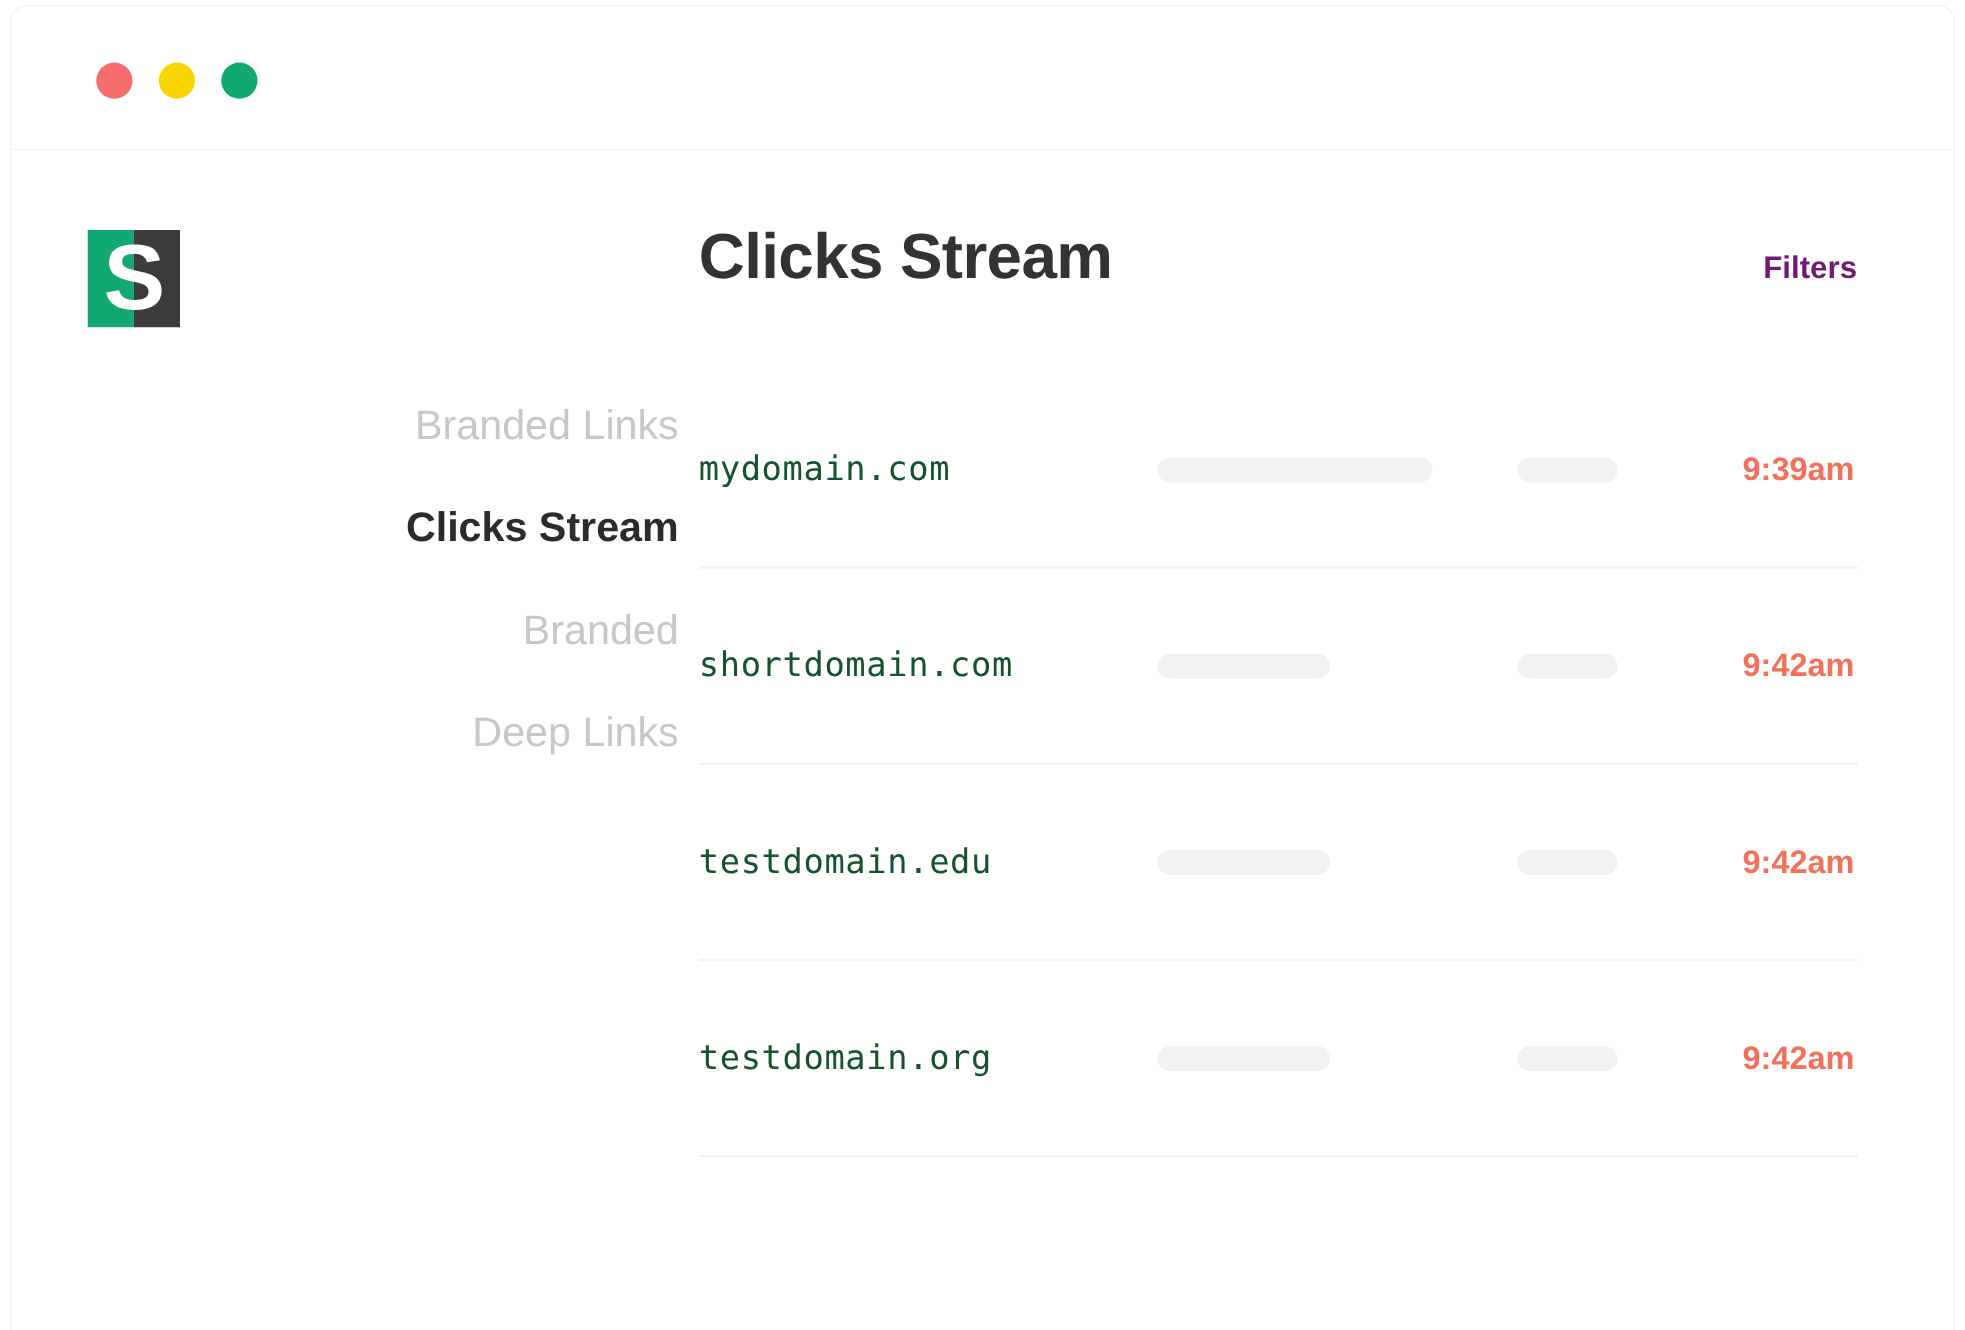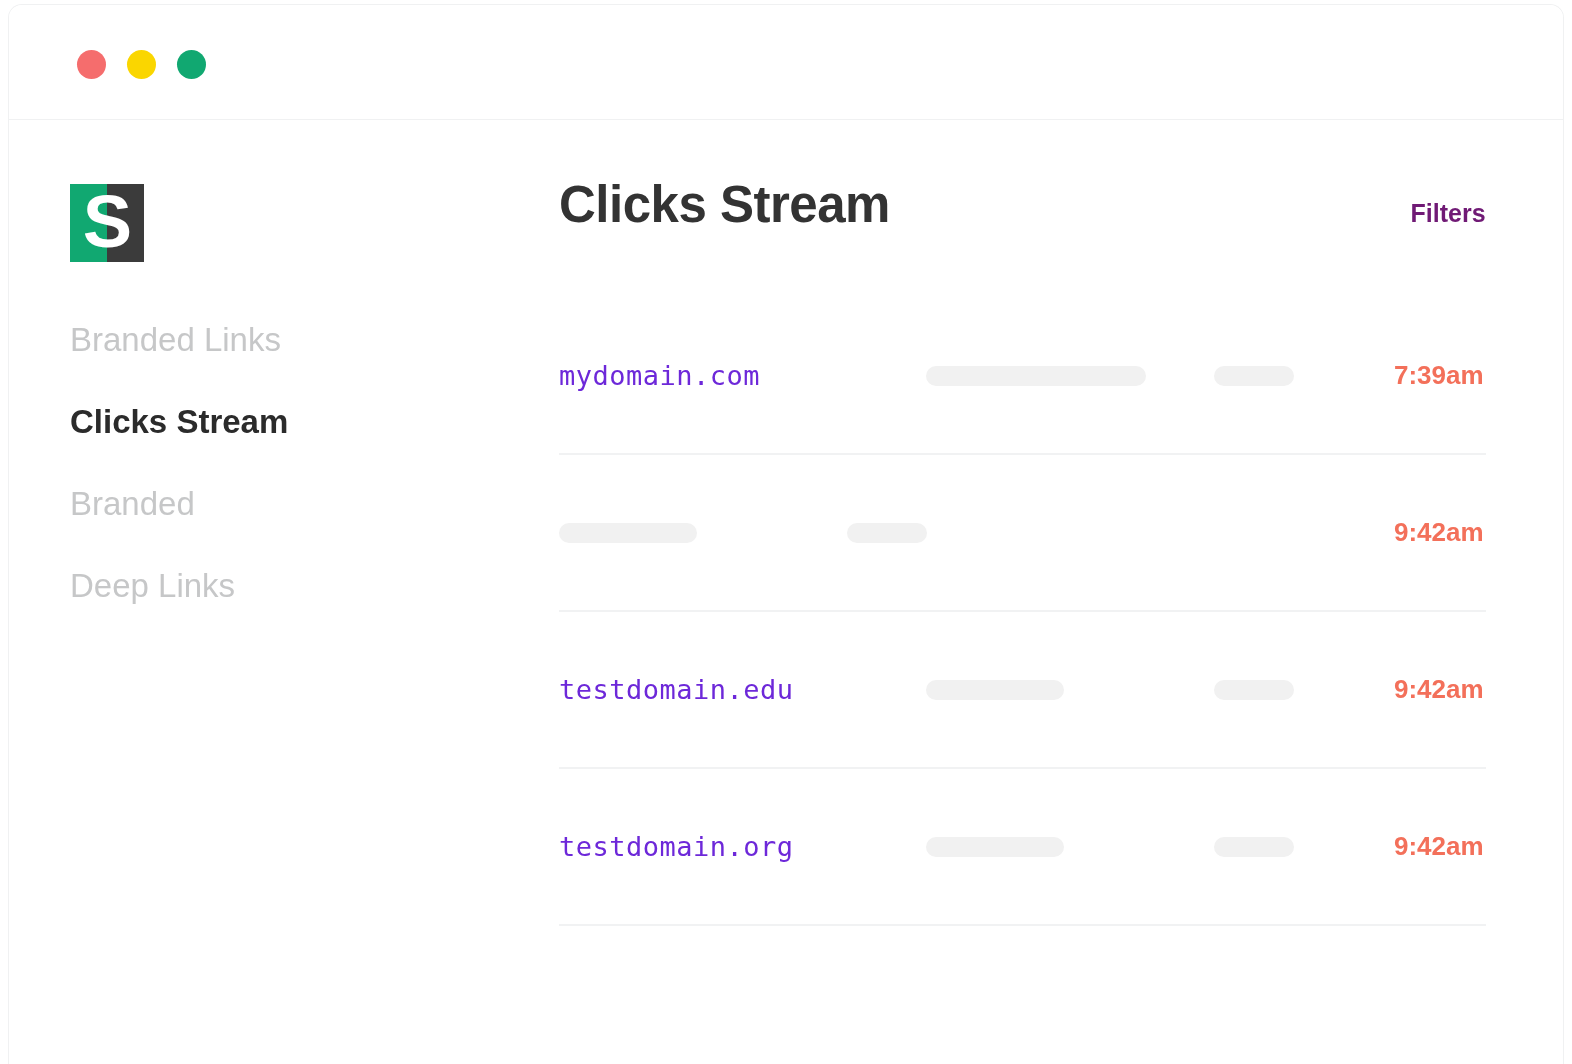--- a/index.html
+++ b/index.html
@@ -108,20 +108,21 @@
   .nav-item {
     font-size: 33px;
     line-height: 1;
     padding: 0;
     margin-bottom: 49px;
     color: #c6c7c8;
     font-weight: normal;
     white-space: nowrap;
     cursor: pointer;
     user-select: none;
+    text-align: right;
   }
   .nav-item.active {
     color: #2b2b2b;
     font-weight: bold;
   }
 
   
   .main {
     flex: 1;
     padding-top: 59px;
@@ -163,21 +164,21 @@
     align-items: center;
     height: 157px;
     border-bottom: 2px solid #f1f2f3;
   }
 
   .cell-domain {
     width: 367px;
     flex: 0 0 367px;
     font-family: "DejaVu Sans Mono", "Liberation Mono", monospace;
     font-size: 27px;
-    color: #6d28d9;
+    color: #14532d;
     letter-spacing: 0.5px;
     white-space: nowrap;
   }
 
   .cell-bar-wide {
     width: 288px;
     flex: 0 0 288px;
   }
   .cell-bar-narrow {
     width: 180px;
@@ -242,24 +243,25 @@
       <div class="stream">
 
         <div class="stream-row">
           <div class="cell-domain">mydomain.com</div>
           <div class="cell-bar-wide">
             <div class="bar" style="width:220px;"></div>
           </div>
           <div class="cell-bar-narrow">
             <div class="bar" style="width:80px;"></div>
           </div>
-          <div class="cell-time" style="color: rgb(243, 112, 90);">7:39am</div>
-        </div>
-
-        <div class="stream-row">
+          <div class="cell-time" style="color: rgb(243, 112, 90);">9:39am</div>
+        </div>
+
+        <div class="stream-row">
+          <div class="cell-domain">shortdomain.com</div>
           <div class="cell-bar-wide">
             <div class="bar" style="width:138px;"></div>
           </div>
           <div class="cell-bar-narrow">
             <div class="bar" style="width:80px;"></div>
           </div>
           <div class="cell-time" style="color: rgb(243, 112, 90);">9:42am</div>
         </div>
 
         <div class="stream-row">

